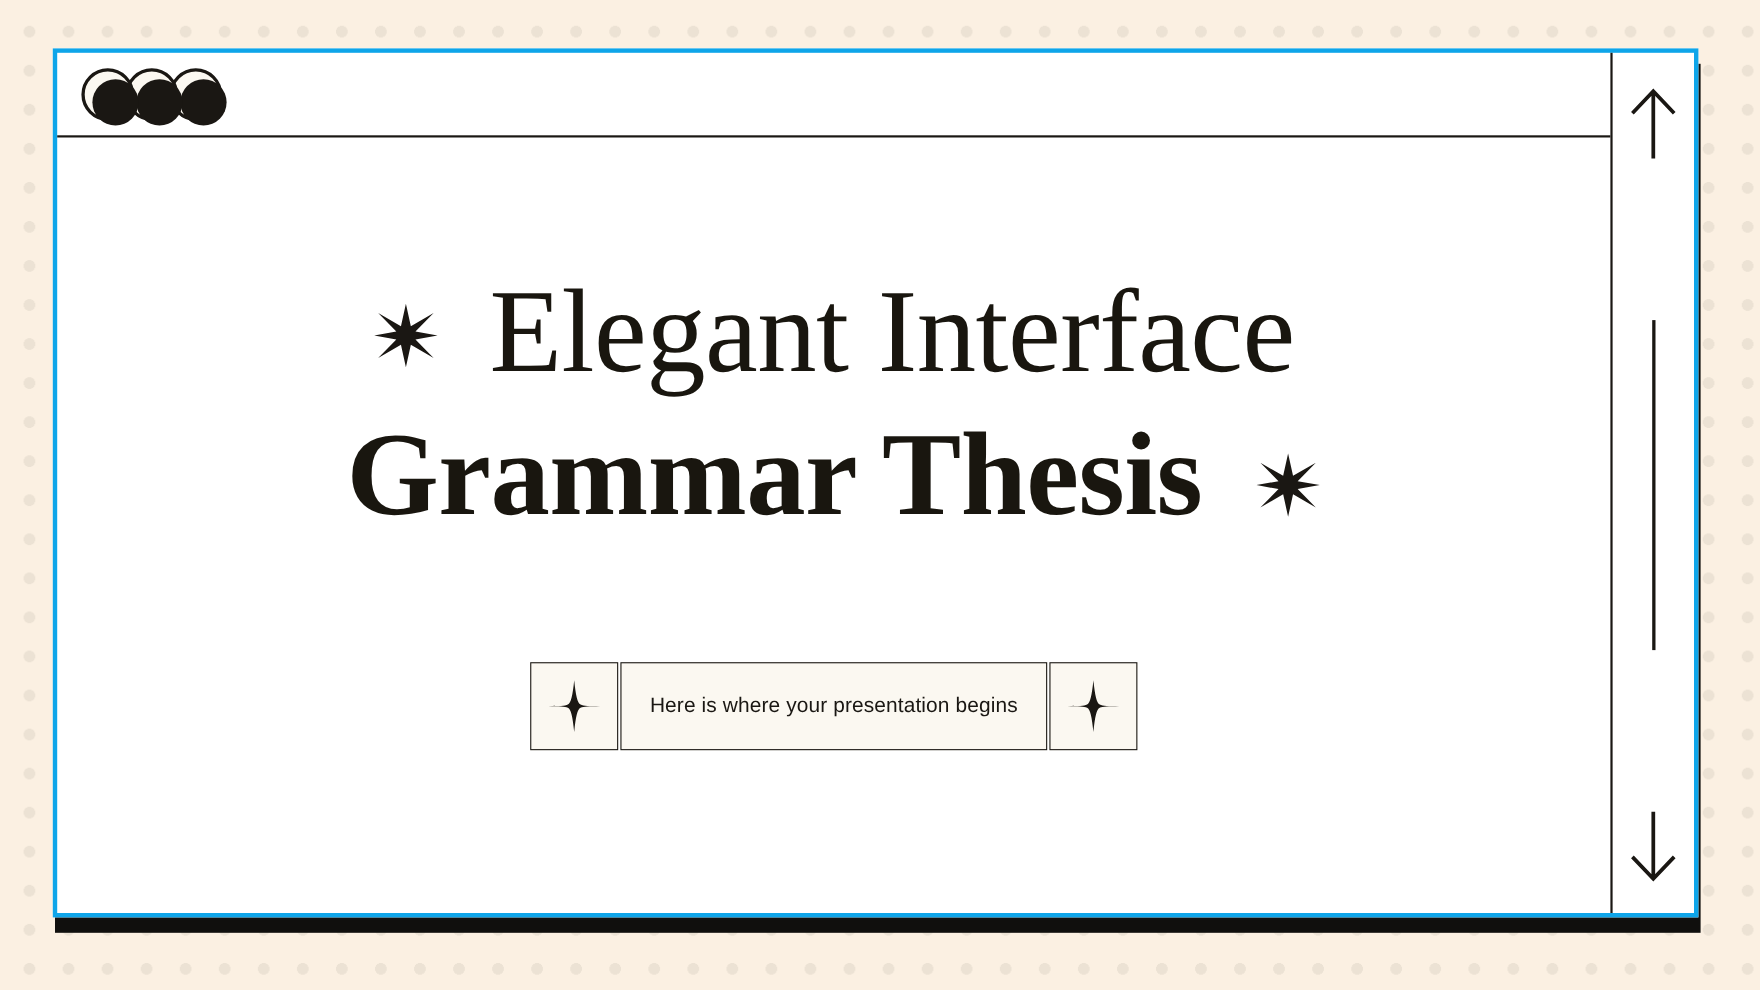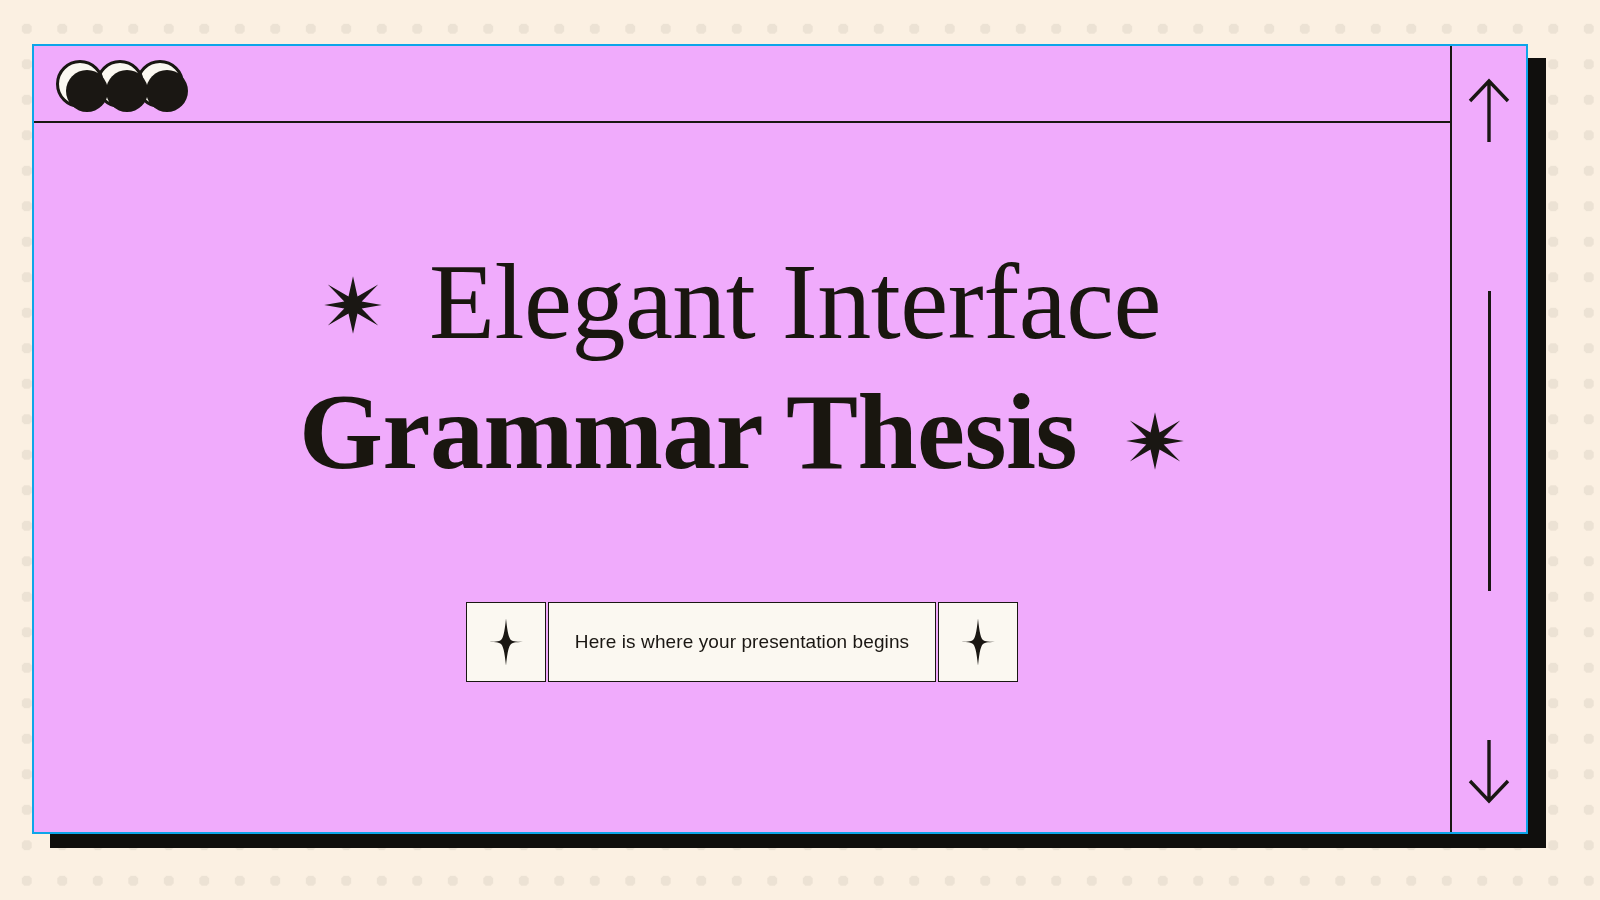--- a/index.html
+++ b/index.html
@@ -24,26 +24,26 @@
     position: absolute;
     left: 50px;
     top: 58px;
     width: 1496px;
     height: 790px;
     background: #100f0d;
   }
 
   .window {
     position: absolute;
-    left: 32px;
+    left: 48px;
     top: 44px;
     width: 1496px;
     height: 790px;
-    background: #f0abfc;
-    border: 2px solid #0ea5e9;
+    background: #ffffff;
+    border: 4px solid #0ea5e9;
     display: flex;
   }
 
   
   .window-main {
     position: relative;
     flex: 1 1 auto;
     display: flex;
     flex-direction: column;
     border-right: 2px solid #1a1713;

